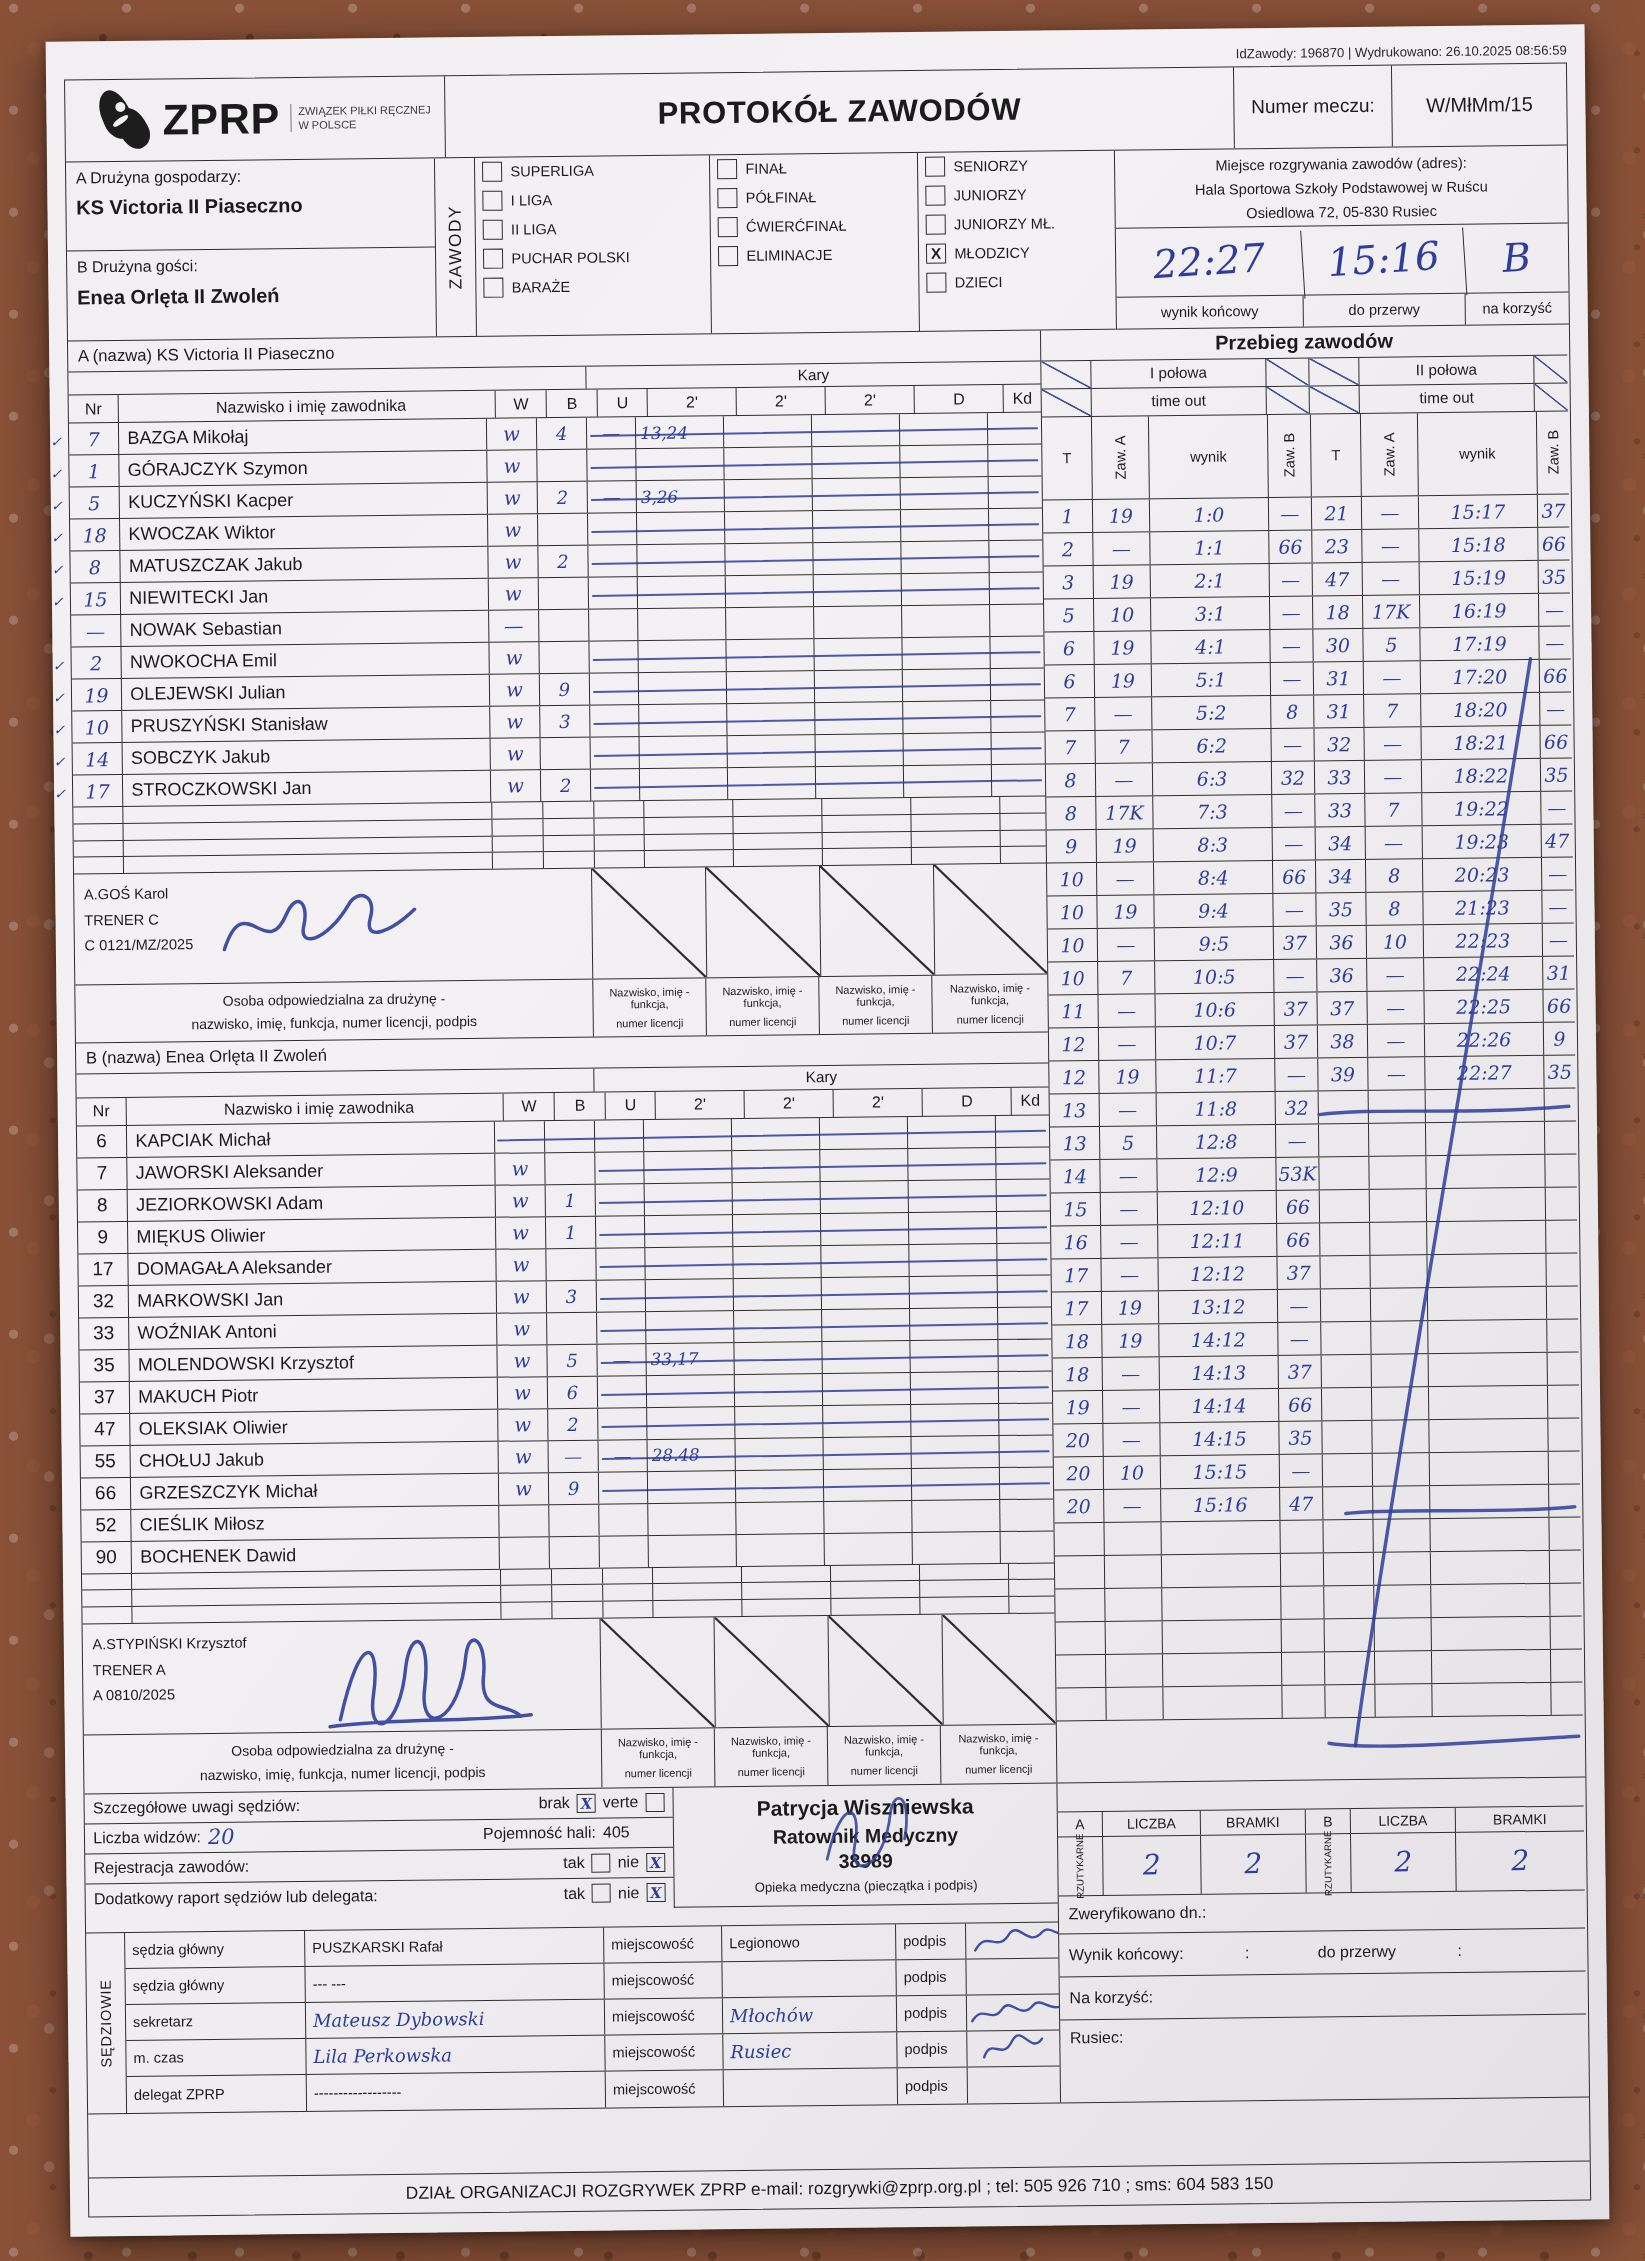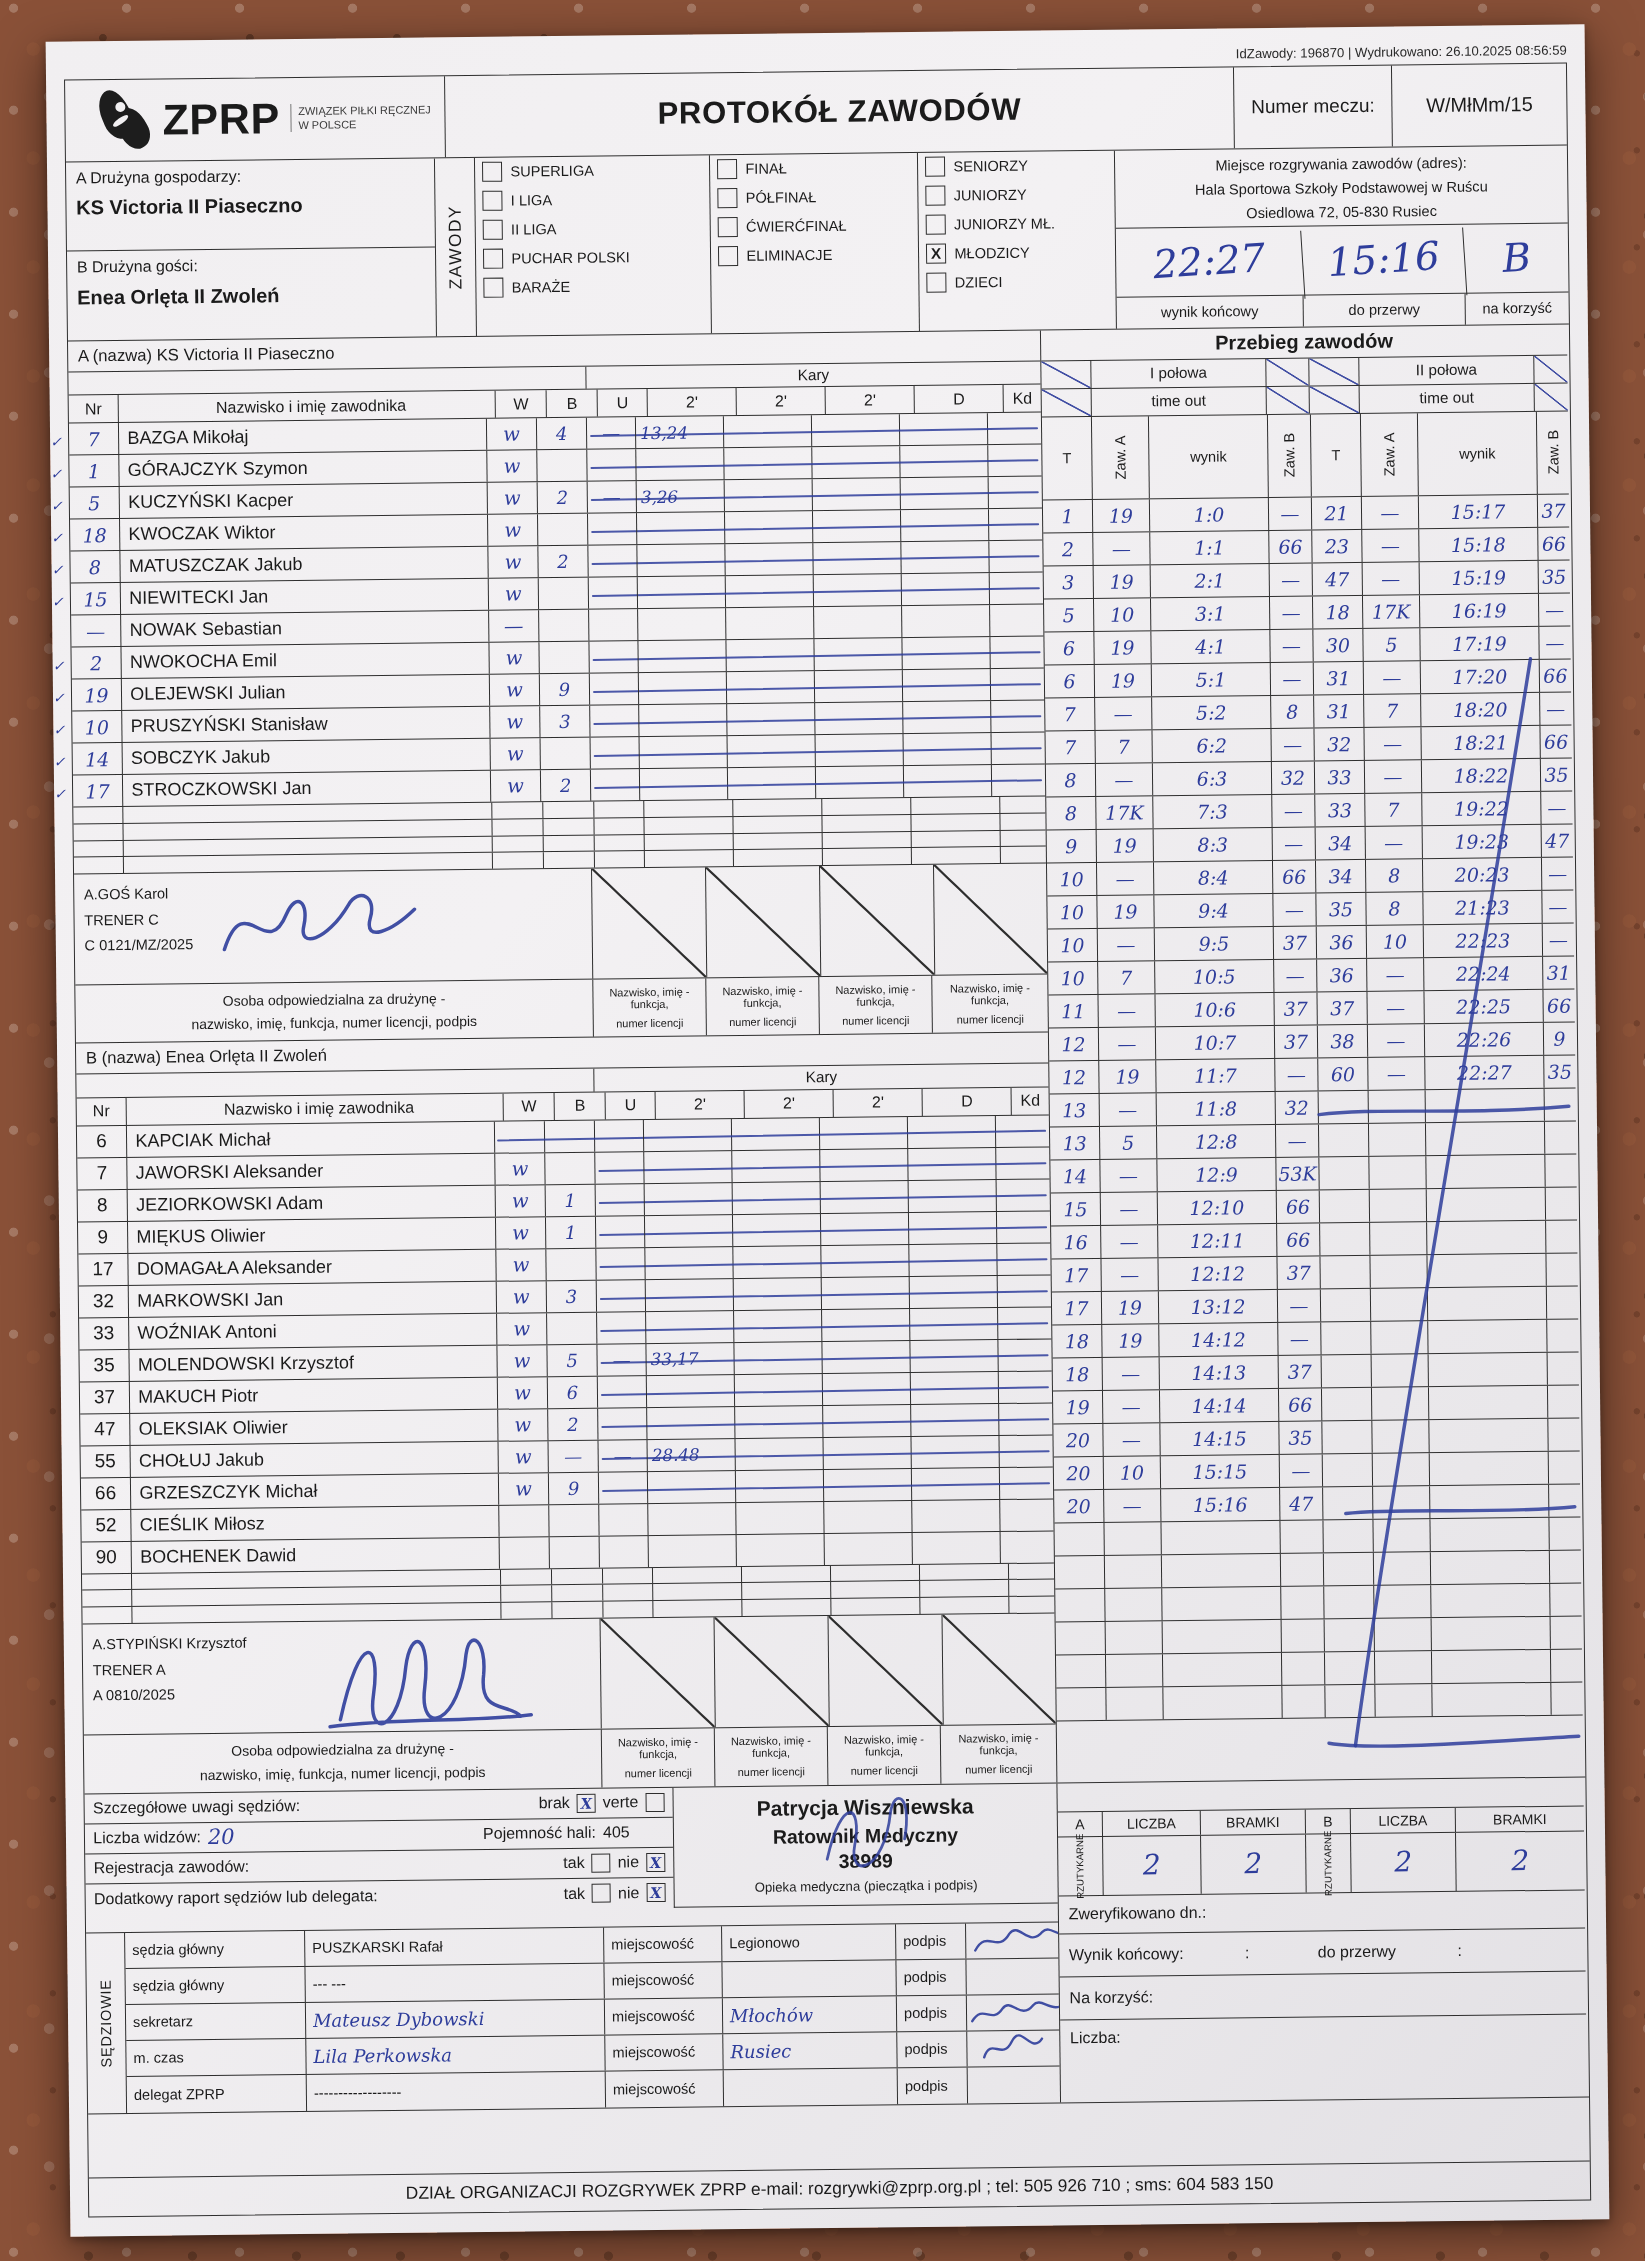--- a/index.html
+++ b/index.html
@@ -1132,21 +1132,21 @@
               <span class="pc-a hand">—</span>
               <span class="pc-w hand">22:26</span>
               <span class="pc-b2 hand">9</span>
             </div>
 
             <div class="pRow">
               <span class="pc-t hand">12</span>
               <span class="pc-a hand">19</span>
               <span class="pc-w hand">11:7</span>
               <span class="pc-b hand">—</span>
-              <span class="pc-t hand">60</span>
+              <span class="pc-t hand">39</span>
               <span class="pc-a hand">—</span>
               <span class="pc-w hand">22:27</span>
               <span class="pc-b2 hand">35</span>
             </div>
 
             <div class="pRow">
               <span class="pc-t hand">13</span>
               <span class="pc-a hand">—</span>
               <span class="pc-w hand">11:8</span>
               <span class="pc-b hand">32</span>
@@ -1512,21 +1512,21 @@
             <span>:</span>
           <span style="width:49px;"></span>
             <span>do przerwy</span>
             <span style="width:42px;"></span>
             <span>:</span>
         </div>
         <div class="vRow v3">
             <span>Na korzyść:</span>
           </div>
         <div class="vRow v4">
-            <span>Liczba:</span>
+            <span>Rusiec:</span>
           </div>
       </div>
     </div>
 
     <div class="spacerBand"></div>
     <div class="footer">DZIAŁ ORGANIZACJI ROZGRYWEK ZPRP e-mail: rozgrywki@zprp.org.pl ; tel: 505 926 710 ; sms: 604 583 150</div>
   </div>
 </div>
 
 

